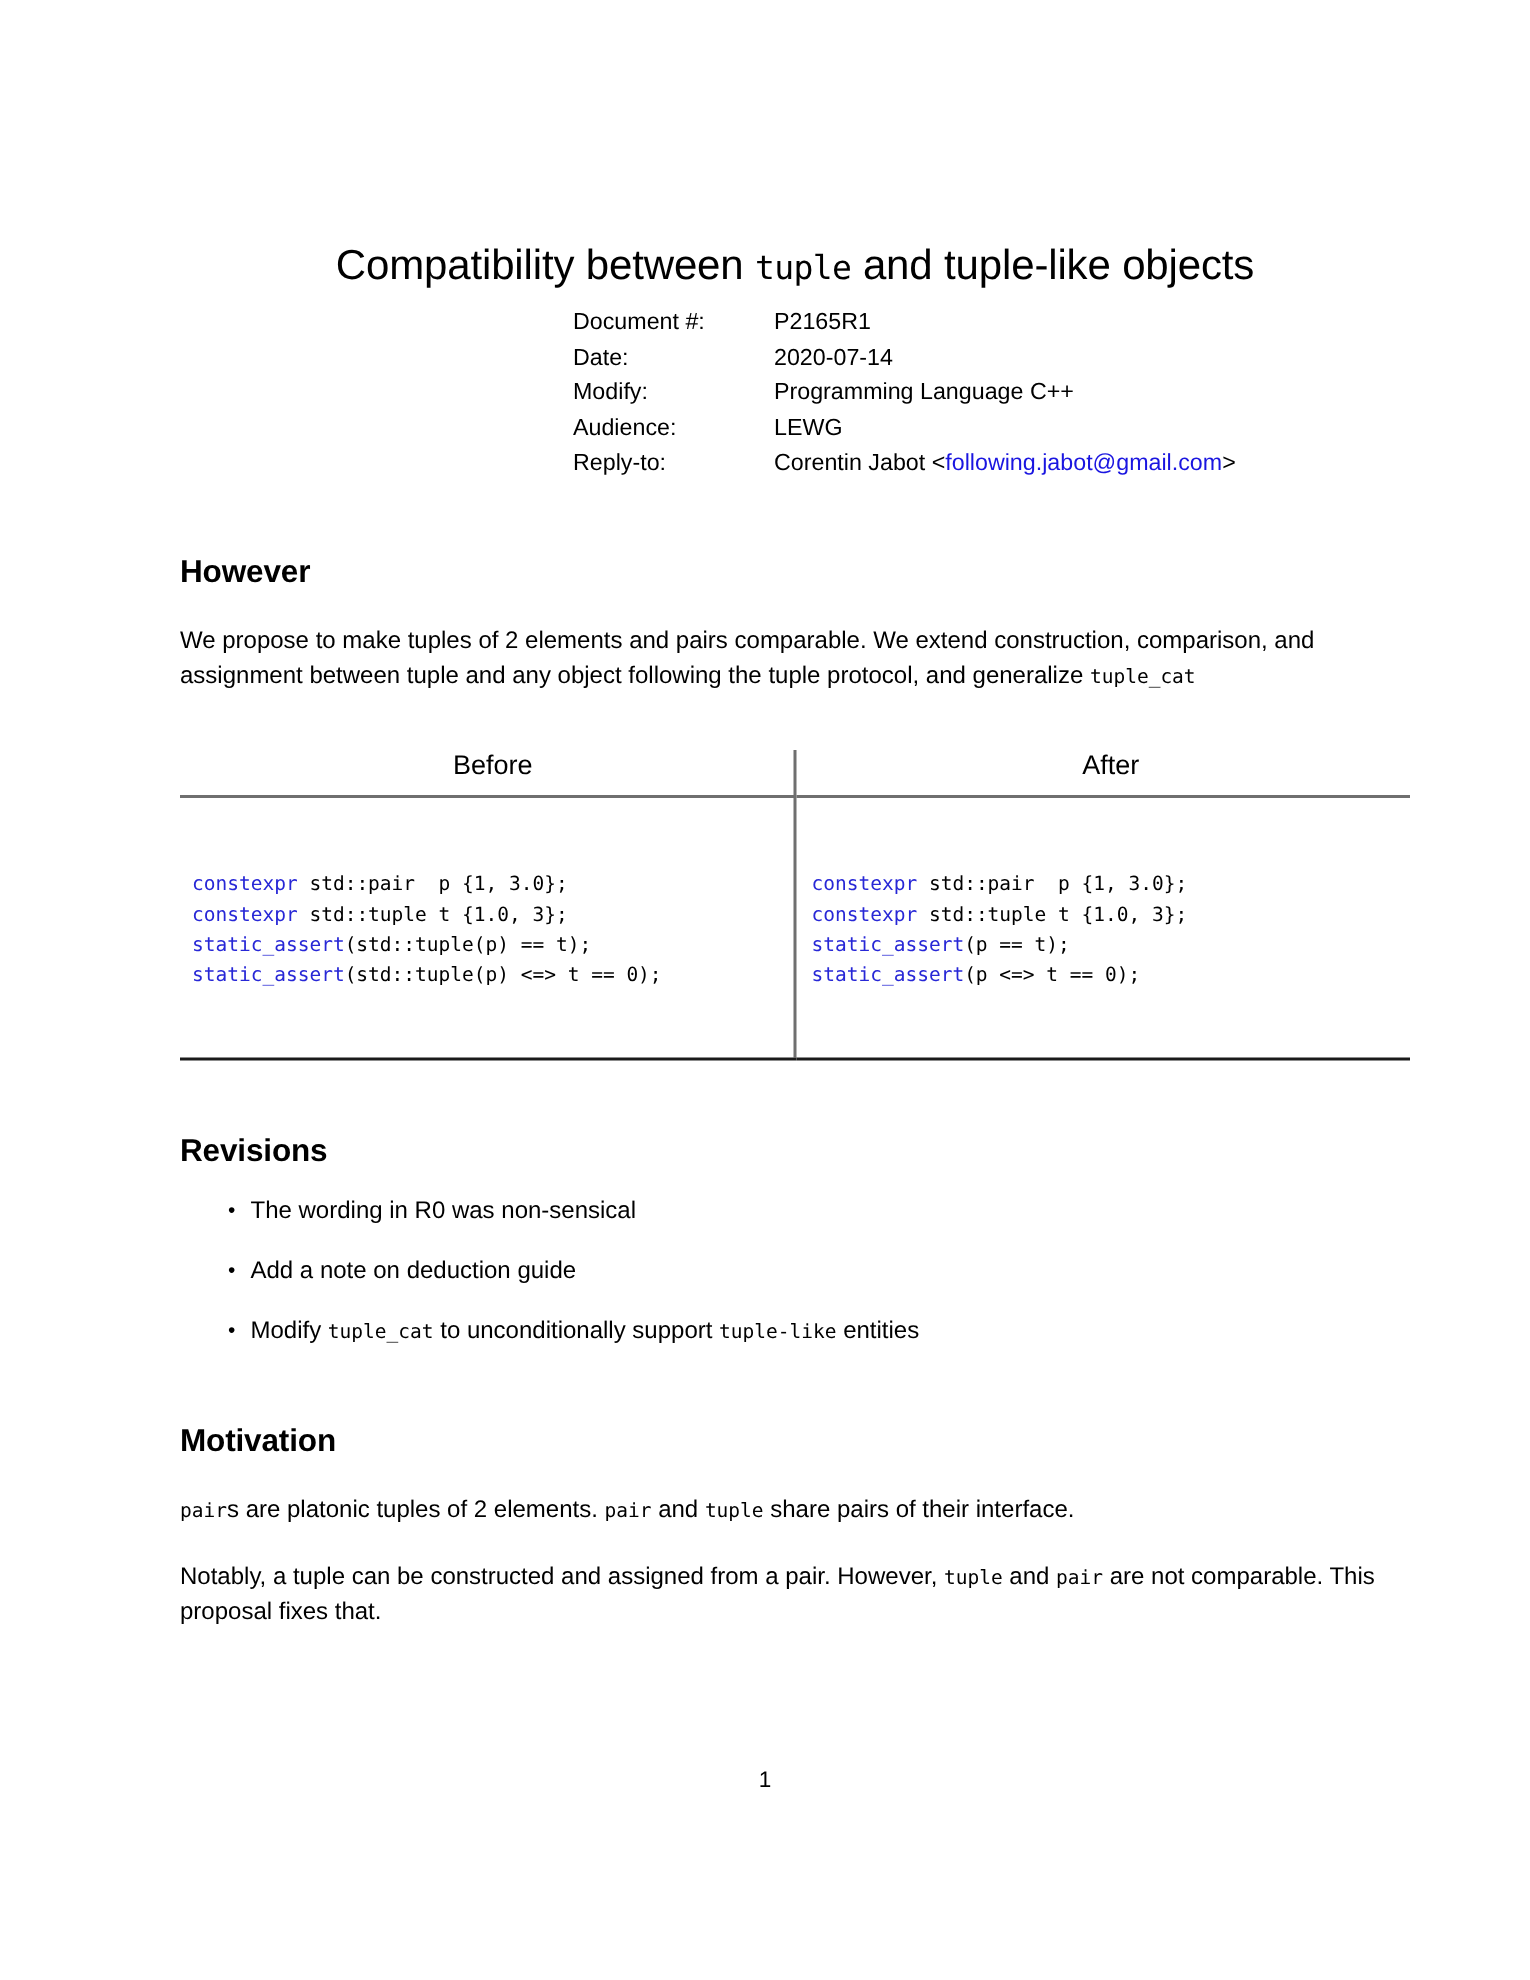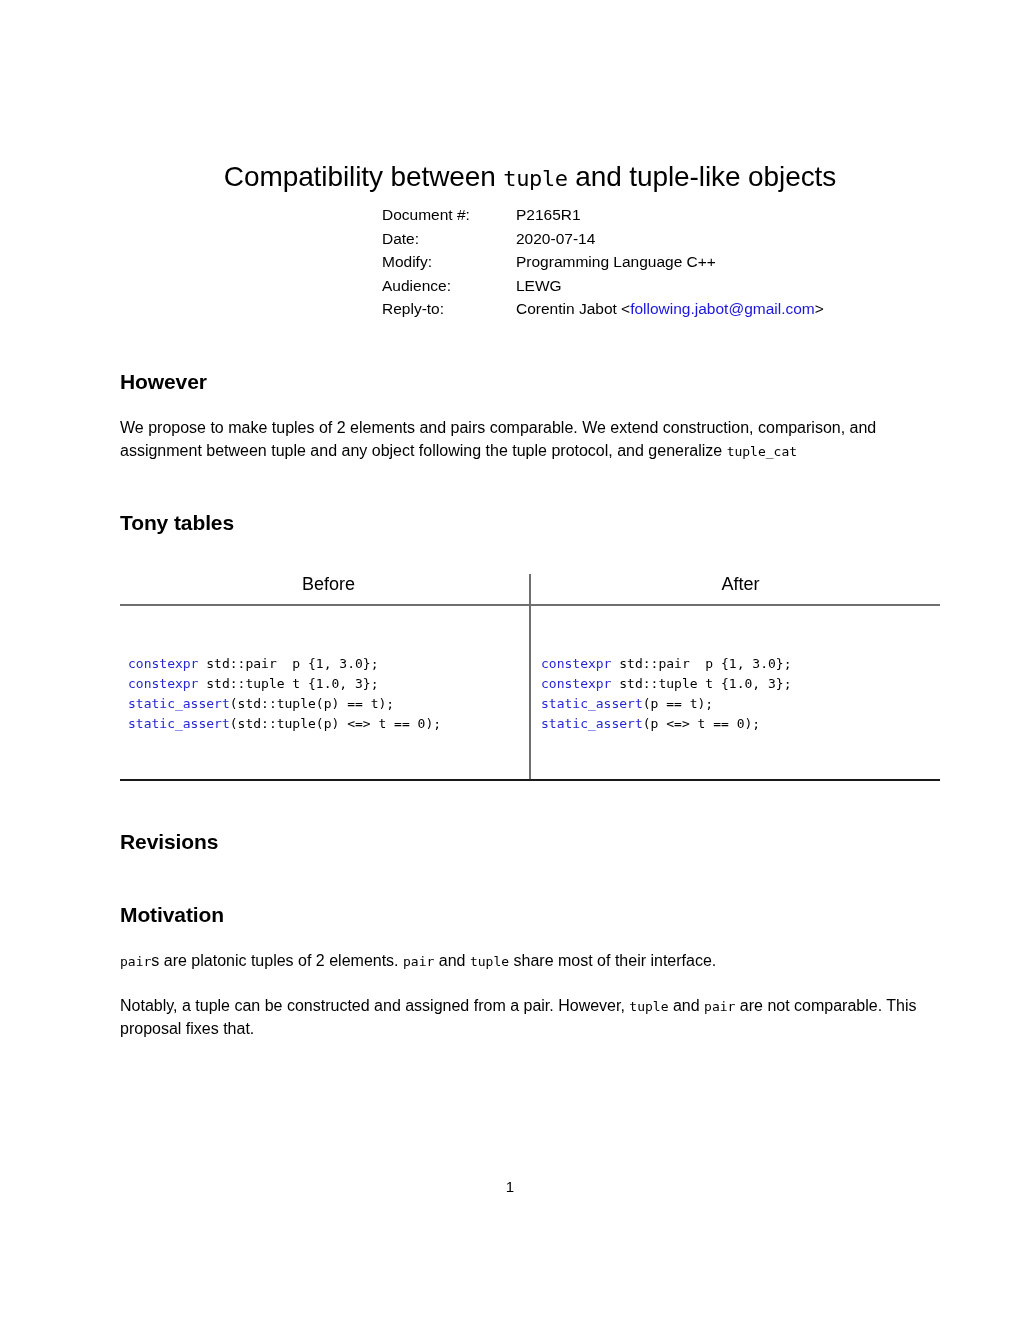--- a/index.html
+++ b/index.html
@@ -193,21 +193,20 @@
       </div>
       <div class="meta-row">
         <span class="meta-label">Reply-to:</span>
         <span class="meta-value"><span>Corentin Jabot &lt;</span><a class="link" href="#">following.jabot@gmail.com</a><span>&gt;</span></span>
       </div>
     </div>
 
     <h2 class="section">However</h2>
     <p class="body"><span>We propose to make tuples of 2 elements and pairs comparable. We extend construction, comparison, and assignment between tuple and any object following the tuple protocol, and generalize </span><span class="mono">tuple_cat</span></p>
 
-    <h2 class="section">Tony tables</h2>
 
     <table class="tony-table">
       <thead>
         <tr>
           <th class="col-before">Before</th>
           <th class="col-after">After</th>
         </tr>
       </thead>
       <tbody>
         <tr>
@@ -222,23 +221,28 @@
 <span class="kw">constexpr</span><span> std::tuple t {1.0, 3};</span>
 <span class="kw">static_assert</span><span>(p == t);</span>
 <span class="kw">static_assert</span><span>(p &lt;=&gt; t == 0);</span></div>
           </td>
         </tr>
       </tbody>
     </table>
 
     <h2 class="section">Revisions</h2>
 
+    <ul class="bullets">
+      <li><span>The wording in R0 was non-sensical</span></li>
+      <li><span>Add a note on deduction guide</span></li>
+      <li><span>Modify </span><span class="mono">tuple_cat</span><span> to unconditionally support </span><span class="mono">tuple-like</span><span> entities</span></li>
+    </ul>
 
     <h2 class="section">Motivation</h2>
 
-    <p class="body"><span class="mono">pair</span><span>s are platonic tuples of 2 elements. </span><span class="mono">pair</span><span> and </span><span class="mono">tuple</span><span> share most of their interface.</span></p>
+    <p class="body"><span class="mono">pair</span><span>s are platonic tuples of 2 elements. </span><span class="mono">pair</span><span> and </span><span class="mono">tuple</span><span> share pairs of their interface.</span></p>
 
     <p class="body"><span>Notably, a tuple can be constructed and assigned from a pair. However, </span><span class="mono">tuple</span><span> and </span><span class="mono">pair</span><span> are not comparable. This proposal fixes that.</span></p>
 
   </div>
 
   <div class="page-number">1</div>
 </div>
 
 </body></html>

